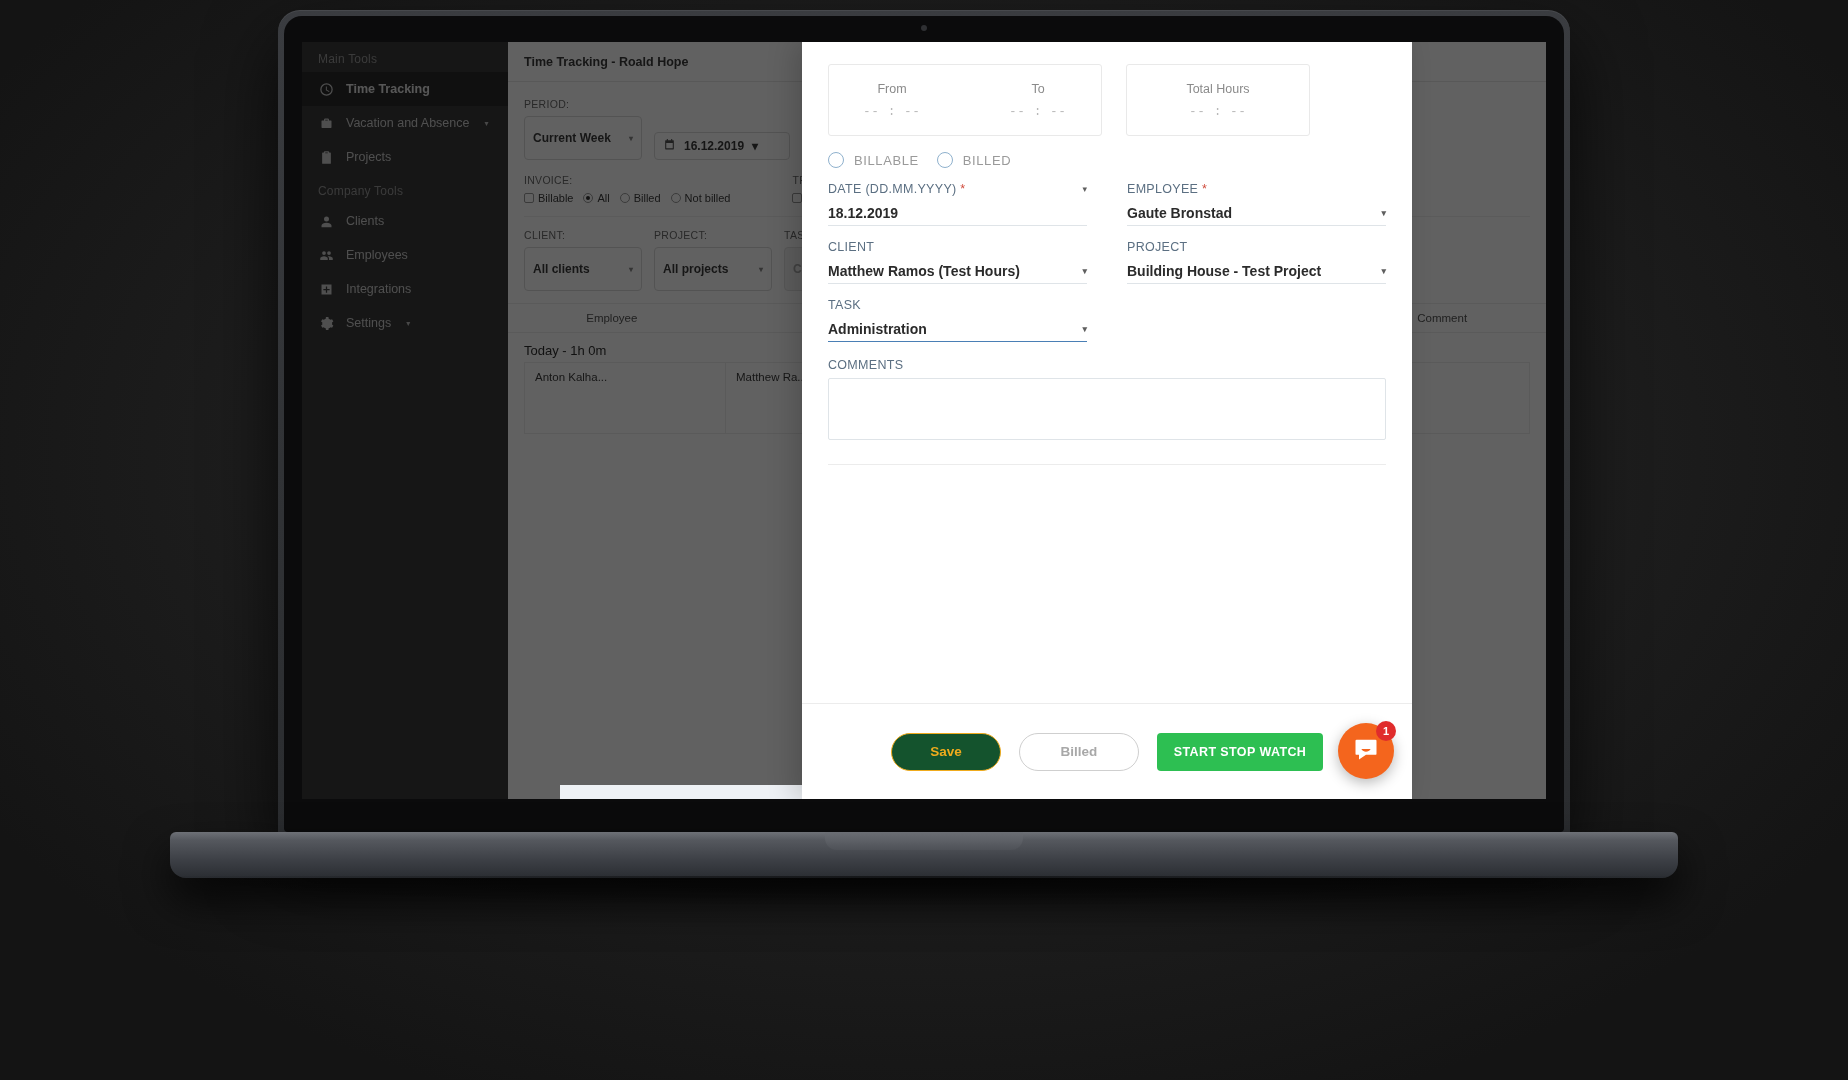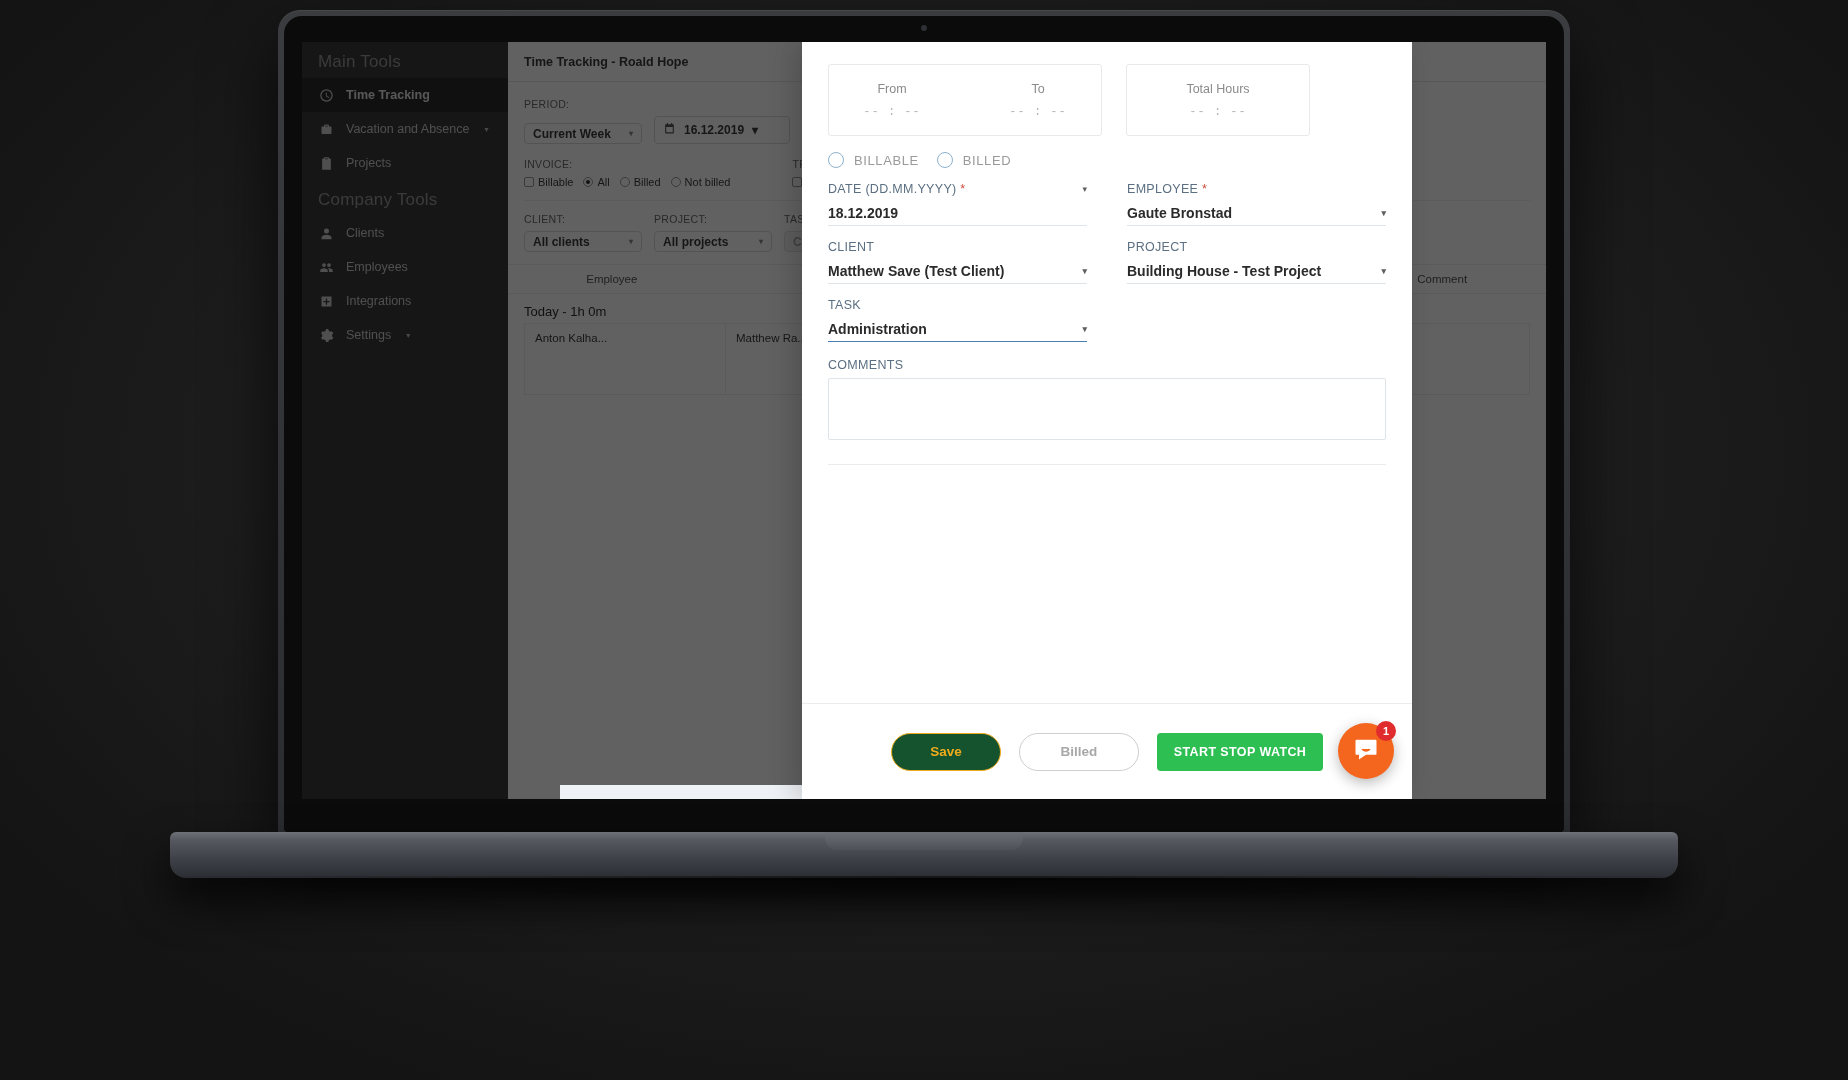--- a/index.html
+++ b/index.html
@@ -96,21 +96,21 @@
   }
   .logo .mark::after {
     content:""; position: absolute; left: 12px; top: 2px;
     width: 11px; height: 11px; border-radius: 50%;
     border: 2.5px solid #3a3a3a;
   }
   .burger { width: 20px; }
   .burger span { display:block; height: 2px; background: #cfcfcf; margin: 4px 0; border-radius: 1px; }
 
   .nav-group-label {
-    font-size: 17px; color: #9a9a9a; padding: 10px 16px 6px;
+    font-size: 12px; color: #9a9a9a; padding: 10px 16px 6px;
     letter-spacing: .2px;
   }
   .nav-item {
     display: flex; align-items: center; gap: 12px;
     height: 34px; padding: 0 16px;
     font-size: 12.5px; color: #cfcfcf;
   }
   .nav-item.active { background: #2b2b2b; color: #e4e4e4; font-weight: 600; }
   .nav-ico { width: 16px; height: 16px; flex: 0 0 16px; display:flex; align-items:center; justify-content:center; }
   .nav-ico svg { width: 15px; height: 15px; fill: #cfcfcf; }
@@ -119,21 +119,21 @@
   .content { flex: 1; background: #fff; min-width: 0; }
   .content-head {
     height: 40px; border-bottom: 1px solid #e6e6e6;
     display: flex; align-items: center; padding: 0 16px;
     font-size: 12.5px; font-weight: 600; color: #3c3c3c;
   }
   .filters { padding: 16px 16px 0; }
   .flabel { font-size: 10.5px; color: #6b6b6b; letter-spacing: .3px; margin-bottom: 6px; }
   .frow { display: flex; align-items: flex-end; gap: 12px; }
   .sel {
-    height: 21px; min-width: 118px;
+    height: 44px; min-width: 118px;
     border: 1px solid #dadada; border-radius: 4px;
     display: flex; align-items: center; justify-content: space-between;
     padding: 0 8px; font-size: 12px; font-weight: 700; color: #3c3c3c;
     background: #fff;
   }
   .sel .car { font-size: 8px; color: #888; }
   .datefield {
     height: 28px; min-width: 136px;
     border: 1px solid #dadada; border-radius: 4px;
     display: flex; align-items: center; gap: 8px;
@@ -526,21 +526,21 @@
               </div>
               <div class="field-input">
                 <span>Gaute Bronstad</span>
                 <span class="caret">▾</span>
               </div>
             </div>
 
             <div class="field">
               <div class="field-label">CLIENT</div>
               <div class="field-input">
-                <span>Matthew Save (Test Client)</span>
+                <span>Matthew Ramos (Test Hours)</span>
                 <span class="caret">▾</span>
               </div>
             </div>
 
             <div class="field">
               <div class="field-label">PROJECT</div>
               <div class="field-input">
                 <span>Building House - Test Project</span>
                 <span class="caret">▾</span>
               </div>

